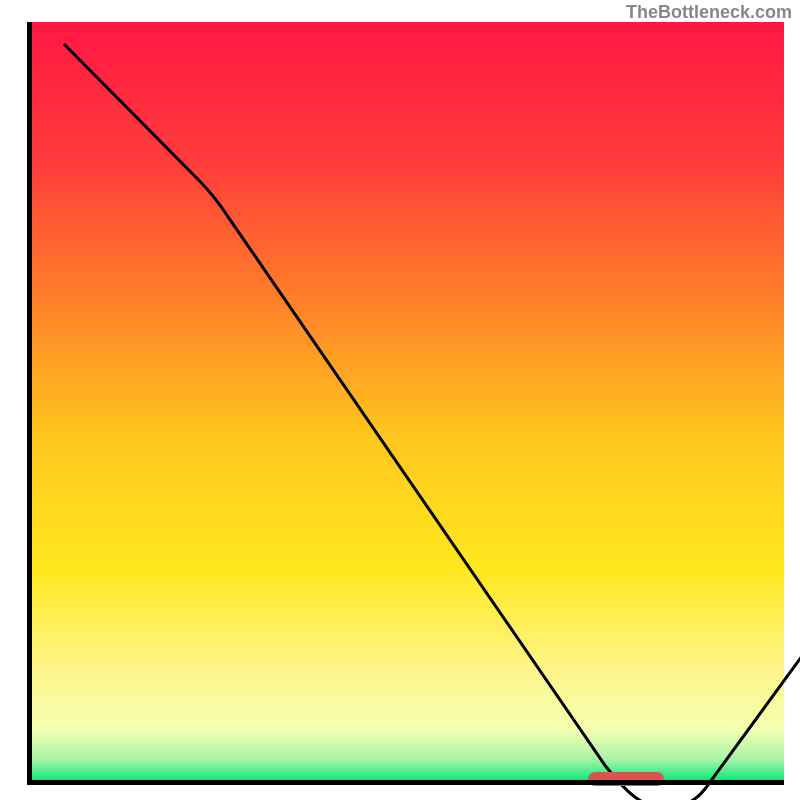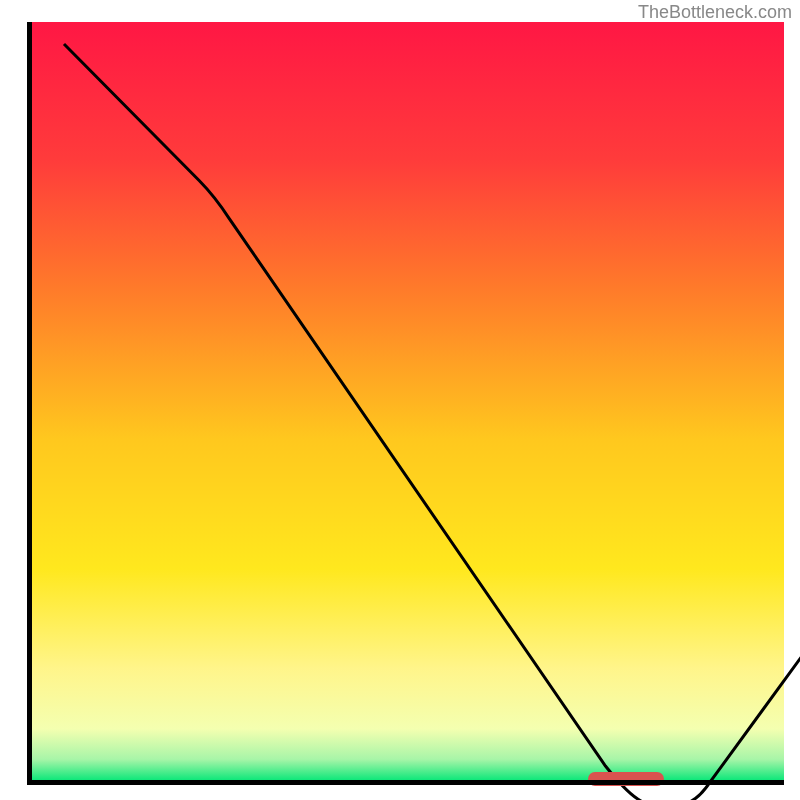--- a/index.html
+++ b/index.html
@@ -1,17 +1,17 @@
 <!DOCTYPE html>
 <html><head>
 <meta charset="utf-8">
 <style>
 * { margin: 0; padding: 0; box-sizing: border-box; }
 body { width: 800px; height: 800px; background: #fff; position: relative; font-family: Arial, sans-serif; }
-.watermark { position: absolute; top: 2px; right: 8px; color: #888; font-size: 18px; font-weight: 400; z-index: 10; }
+.watermark { position: absolute; top: 2px; right: 8px; color: #888; font-size: 18px; font-weight: 700; z-index: 10; }
 .chart-container { position: absolute; top: 0; left: 0; width: 800px; height: 800px; }
 .plot-area { position: absolute; left: 32px; top: 22px; width: 752px; height: 760px; }
 .gradient-bg { position: absolute; left: 0; top: 0; width: 100%; height: 100%; }
 .axis-line { position: absolute; background: #000; }
 .axis-y { left: 27px; top: 22px; width: 5px; height: 763px; }
 .axis-x { left: 27px; top: 780px; width: 757px; height: 5px; }
 .curve-svg { position: absolute; left: 32px; top: 22px; width: 752px; height: 760px; overflow: visible; }
 .marker { position: absolute; background: #d9534f; border-radius: 8px; height: 14px; }
 </style>
 </head>

